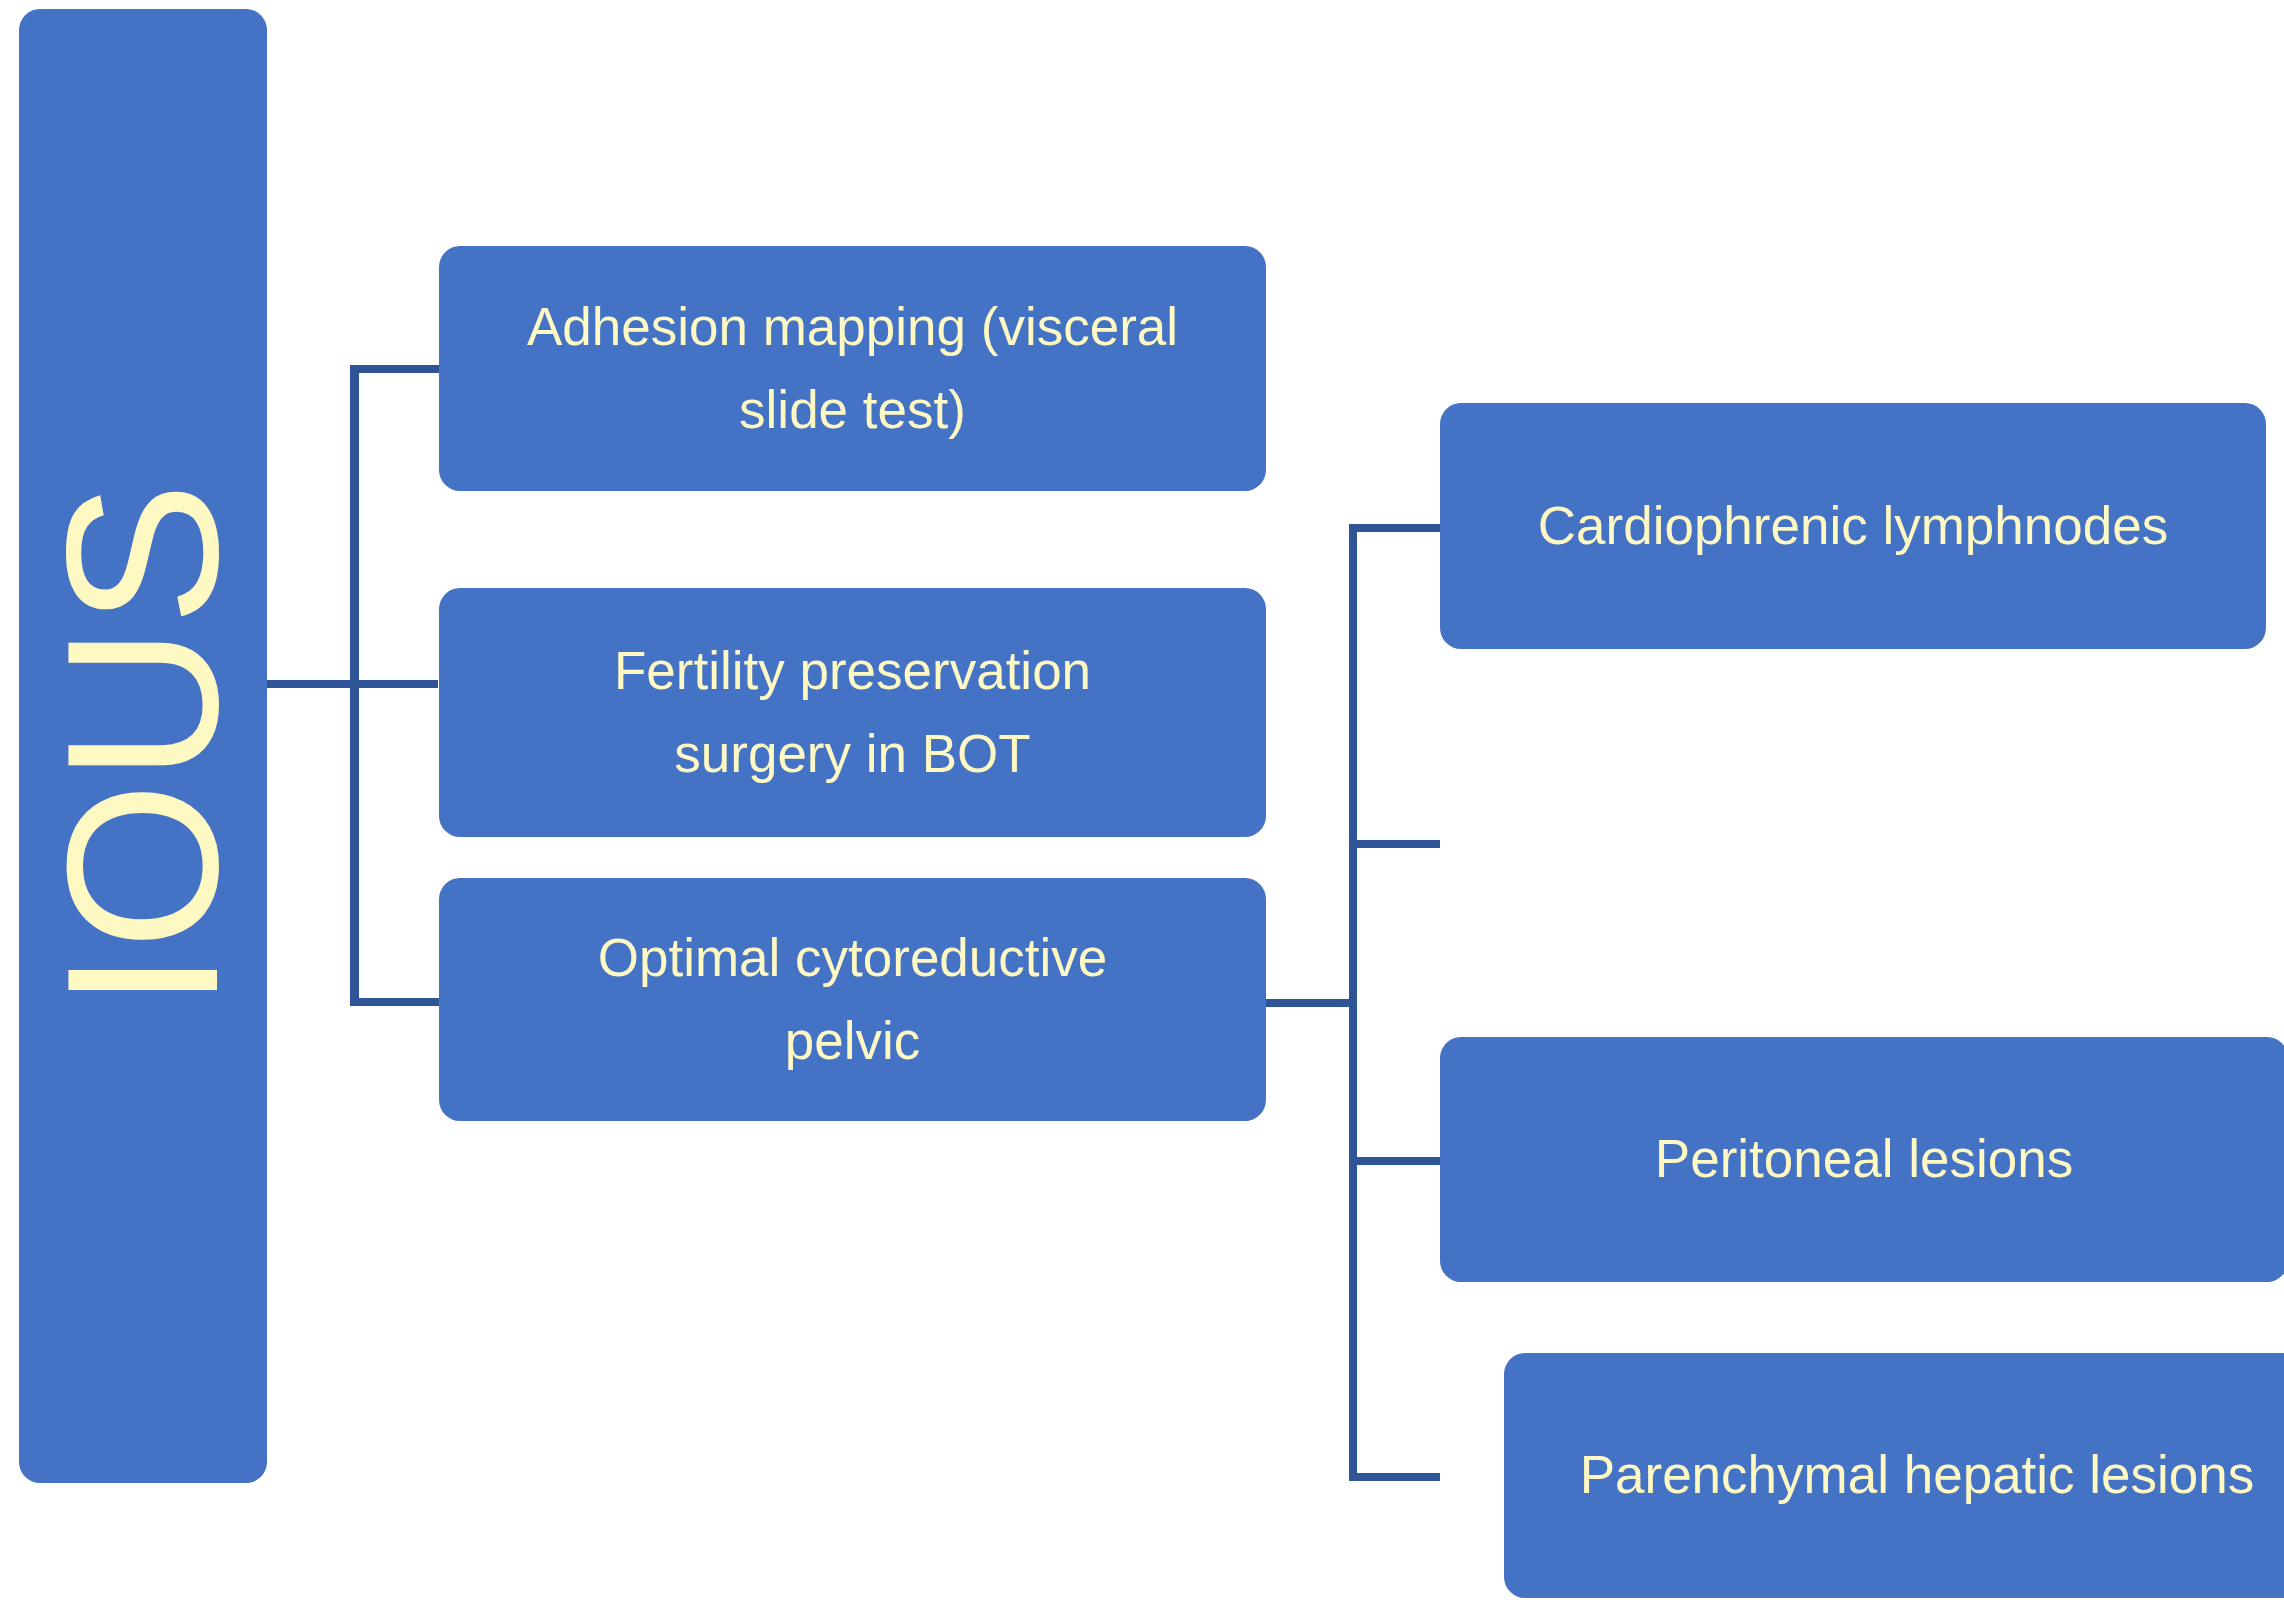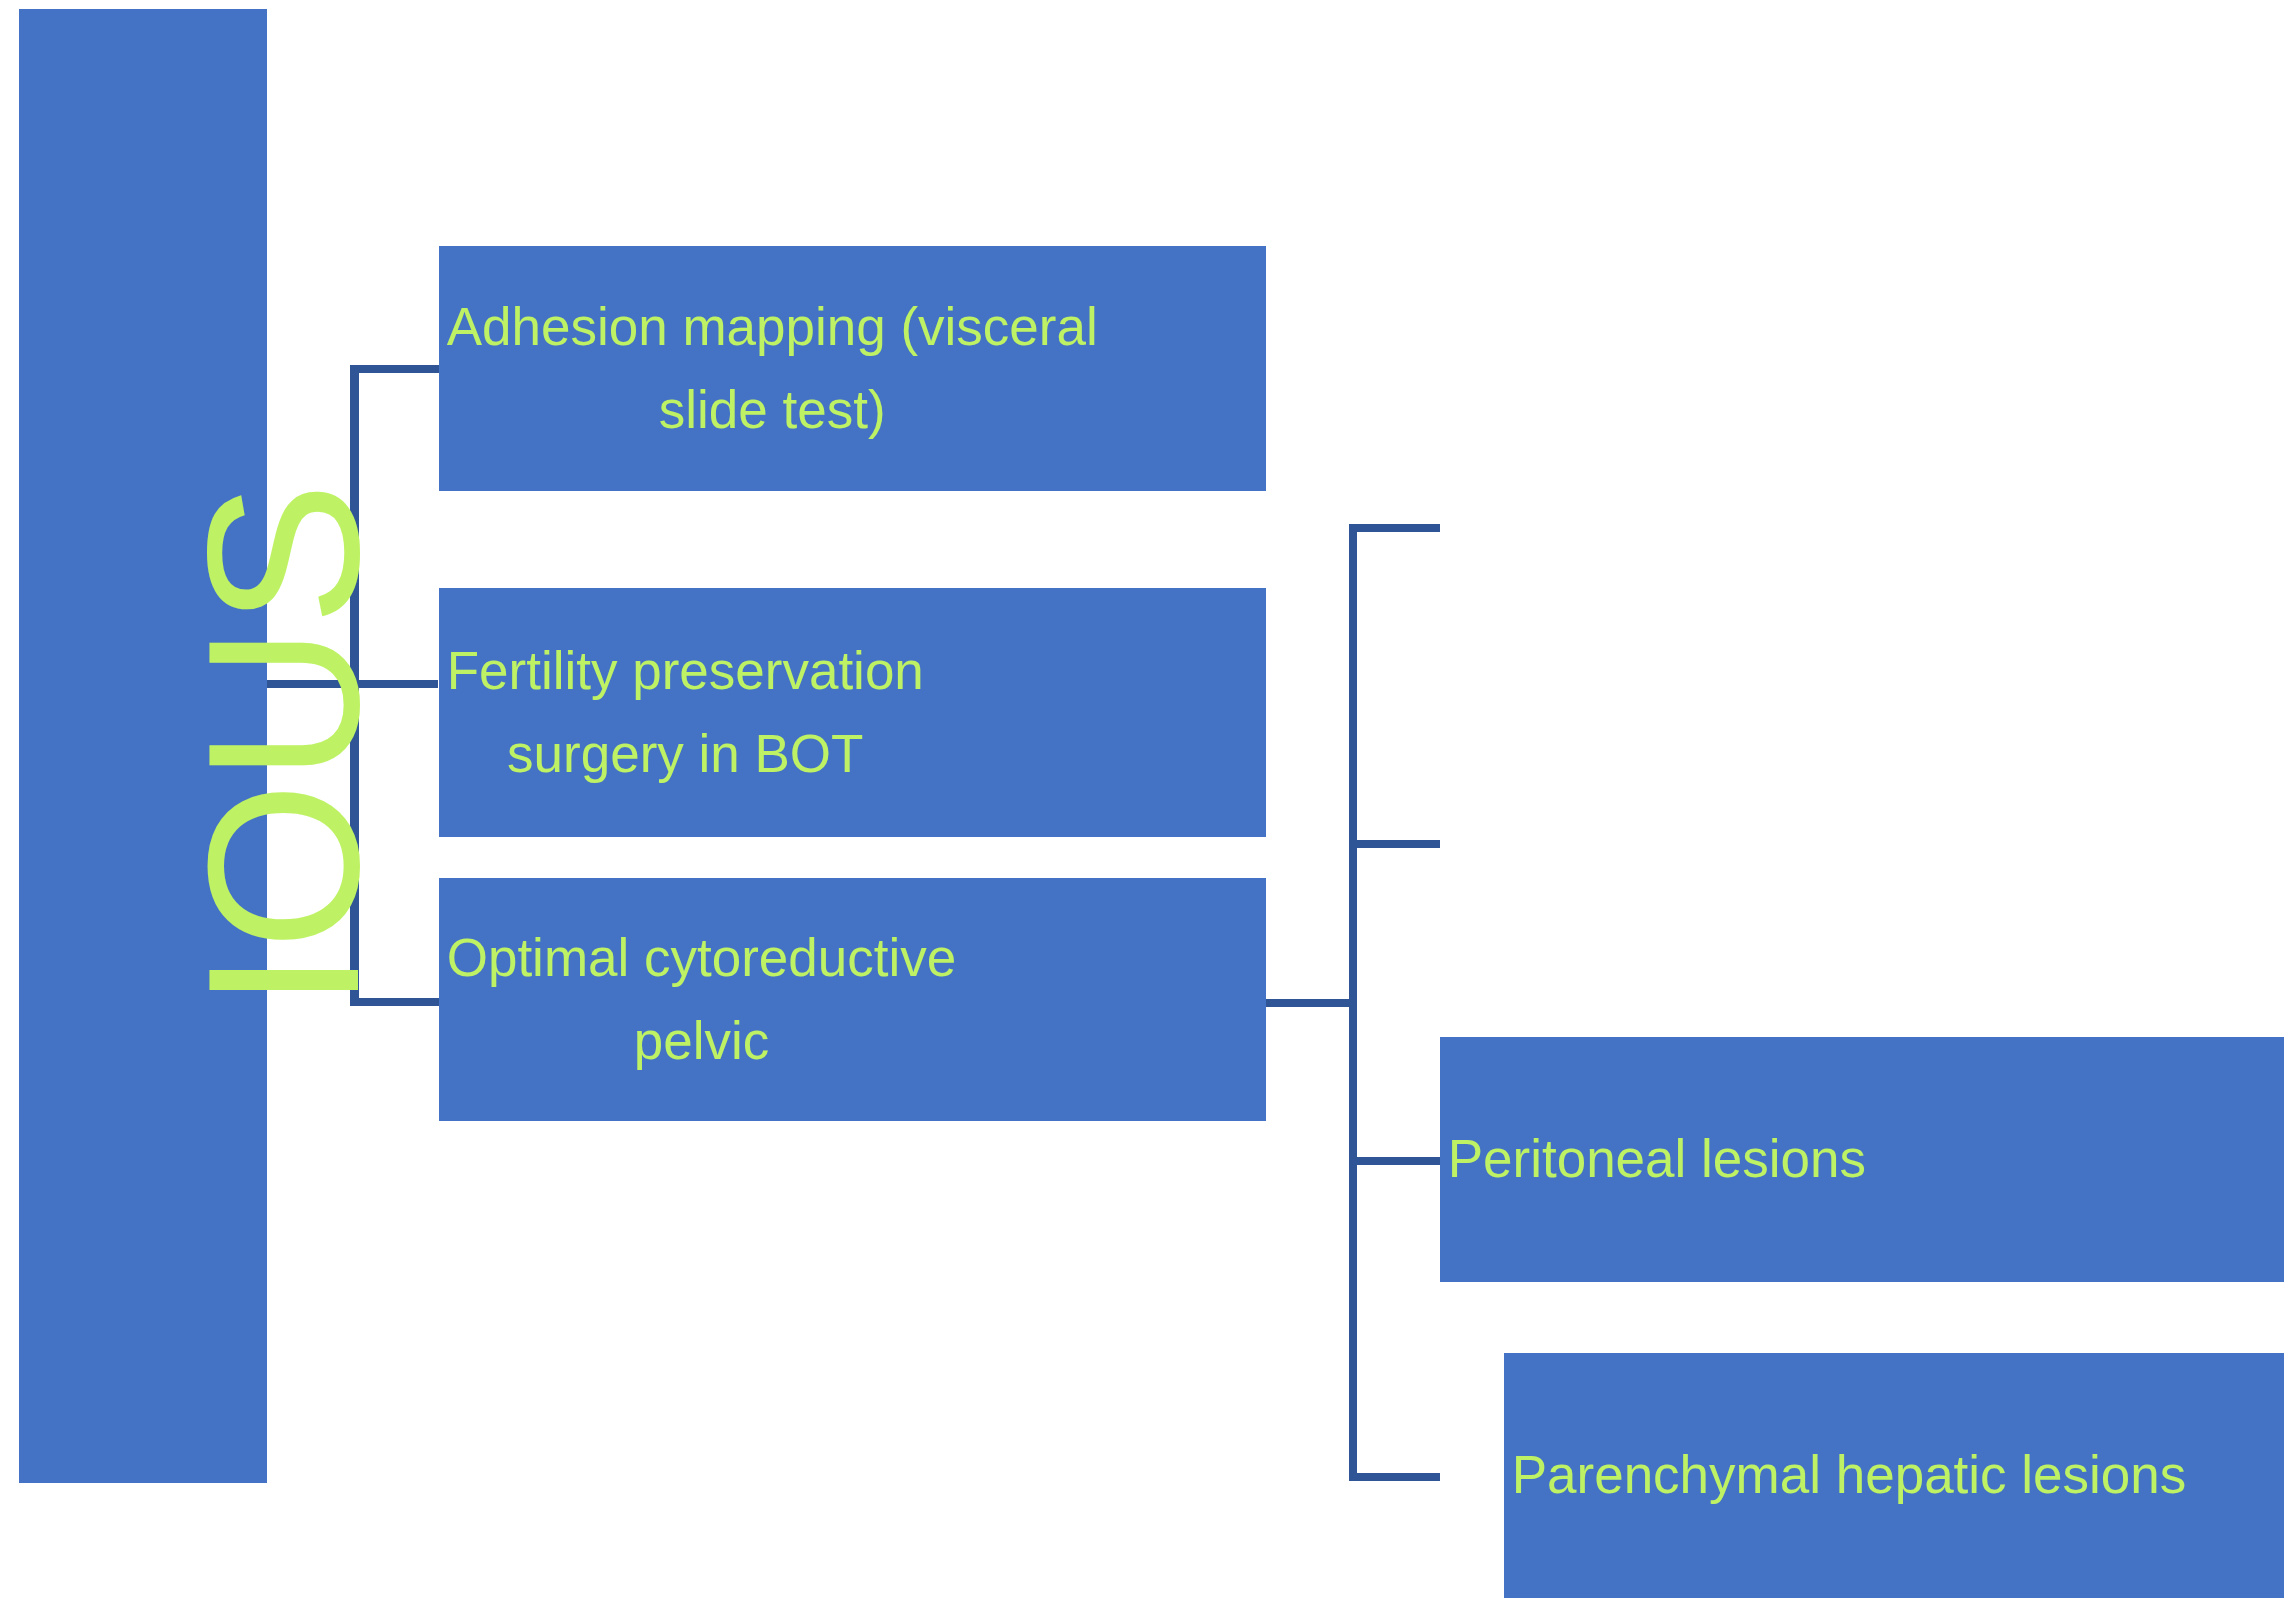--- a/index.html
+++ b/index.html
@@ -13,23 +13,25 @@
   .canvas {
     position: relative;
     width: 2284px;
     height: 1618px;
     overflow: hidden;
   }
   .node {
     position: absolute;
     display: flex;
     align-items: center;
+    justify-content: center;
     text-align: center;
-    color: #bef264;
+    color: #fef9c3;
     box-sizing: border-box;
+    border-radius: 21px;
   }
   .node .label {
     white-space: pre-line;
     font-size: 53px;
     line-height: 1.55;
     padding: 0 7.7px;
   }
   .root-node .label {
     font-size: 216px;
     line-height: 1;
@@ -68,20 +70,23 @@
   </div>
   <div class="node" style="left: 439px; top: 560px; width: 827px; height: 249px; background: rgb(68, 114, 196); margin-top: 28px;">
     <span class="label">Fertility preservation
 surgery in BOT</span>
   </div>
   <div class="node" style="left: 439px; top: 878px; width: 827px; height: 243px; background: rgb(68, 114, 196);">
     <span class="label">Optimal cytoreductive
 pelvic</span>
   </div>
 
+  <div class="node" style="left: 1440px; top: 403px; width: 826px; height: 246px; background: rgb(68, 114, 196);">
+    <span class="label">Cardiophrenic lymphnodes</span>
+  </div>
   <div class="node" style="left: 1440px; top: 1037px; width: 848px; height: 245px; background: rgb(68, 114, 196);">
     <span class="label">Peritoneal lesions</span>
   </div>
   <div class="node" style="left: 1504px; top: 1353px; width: 826px; height: 245px; background: rgb(68, 114, 196);">
     <span class="label">Parenchymal hepatic lesions</span>
   </div>
 
 </div>
 
 

